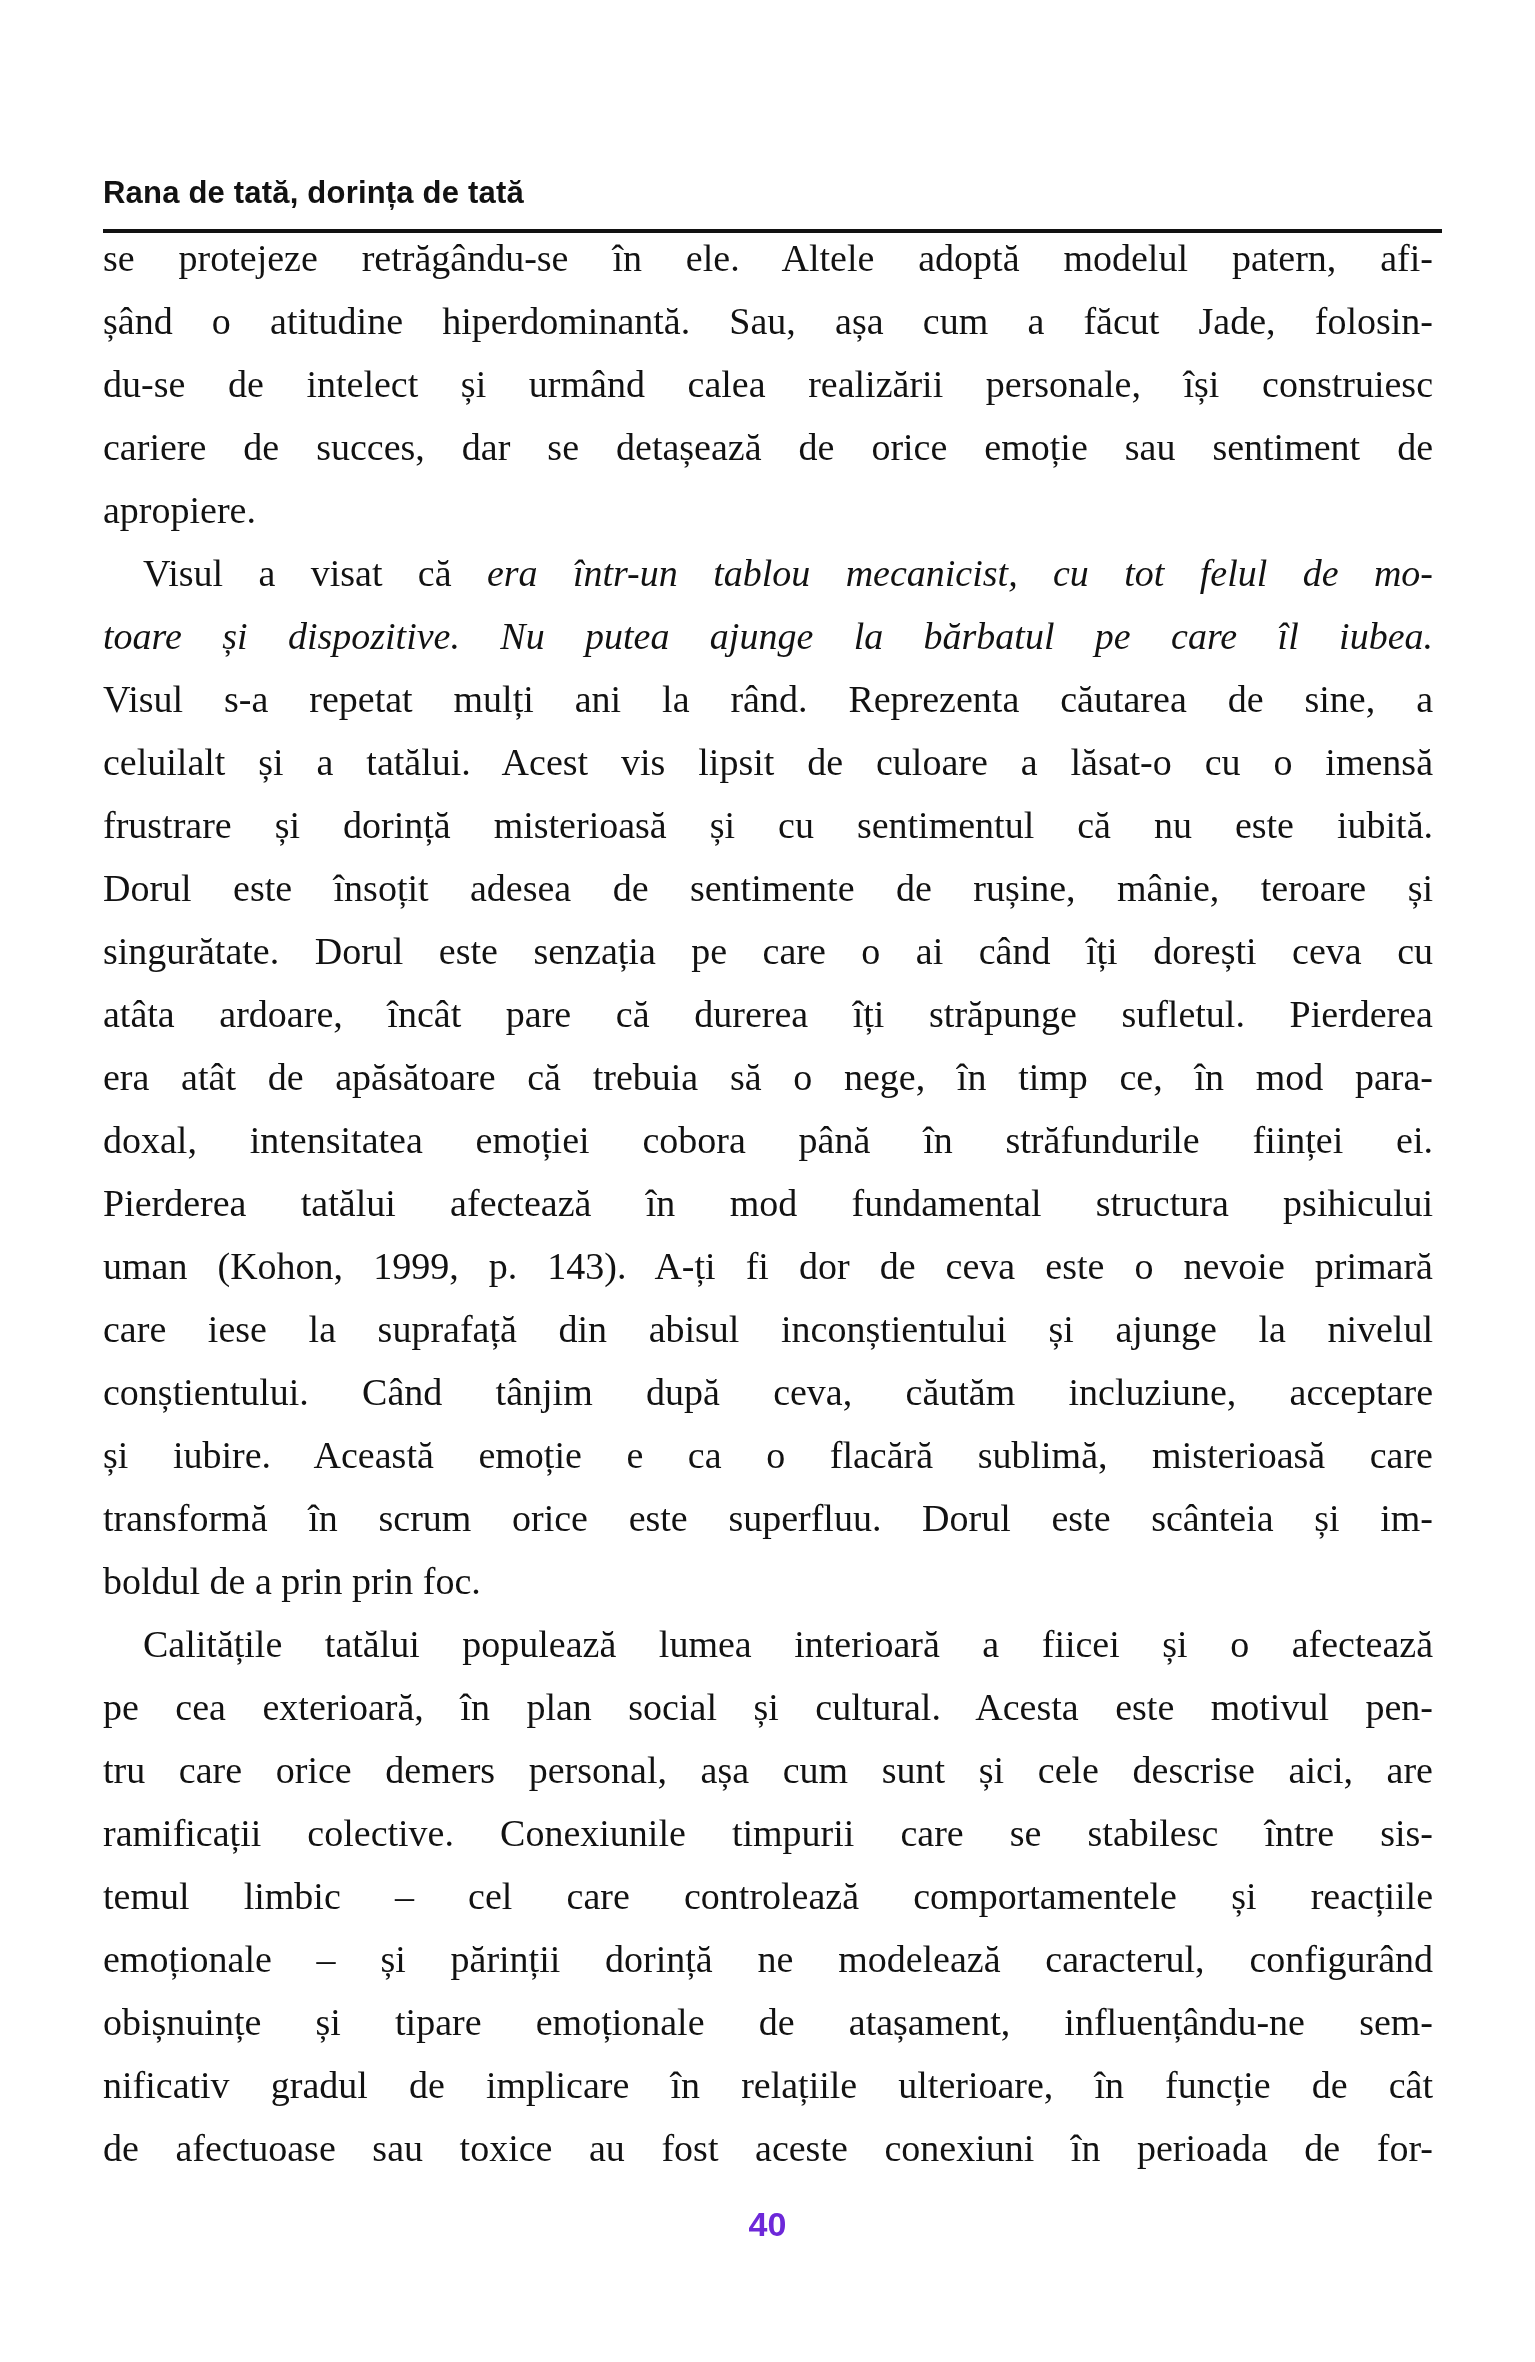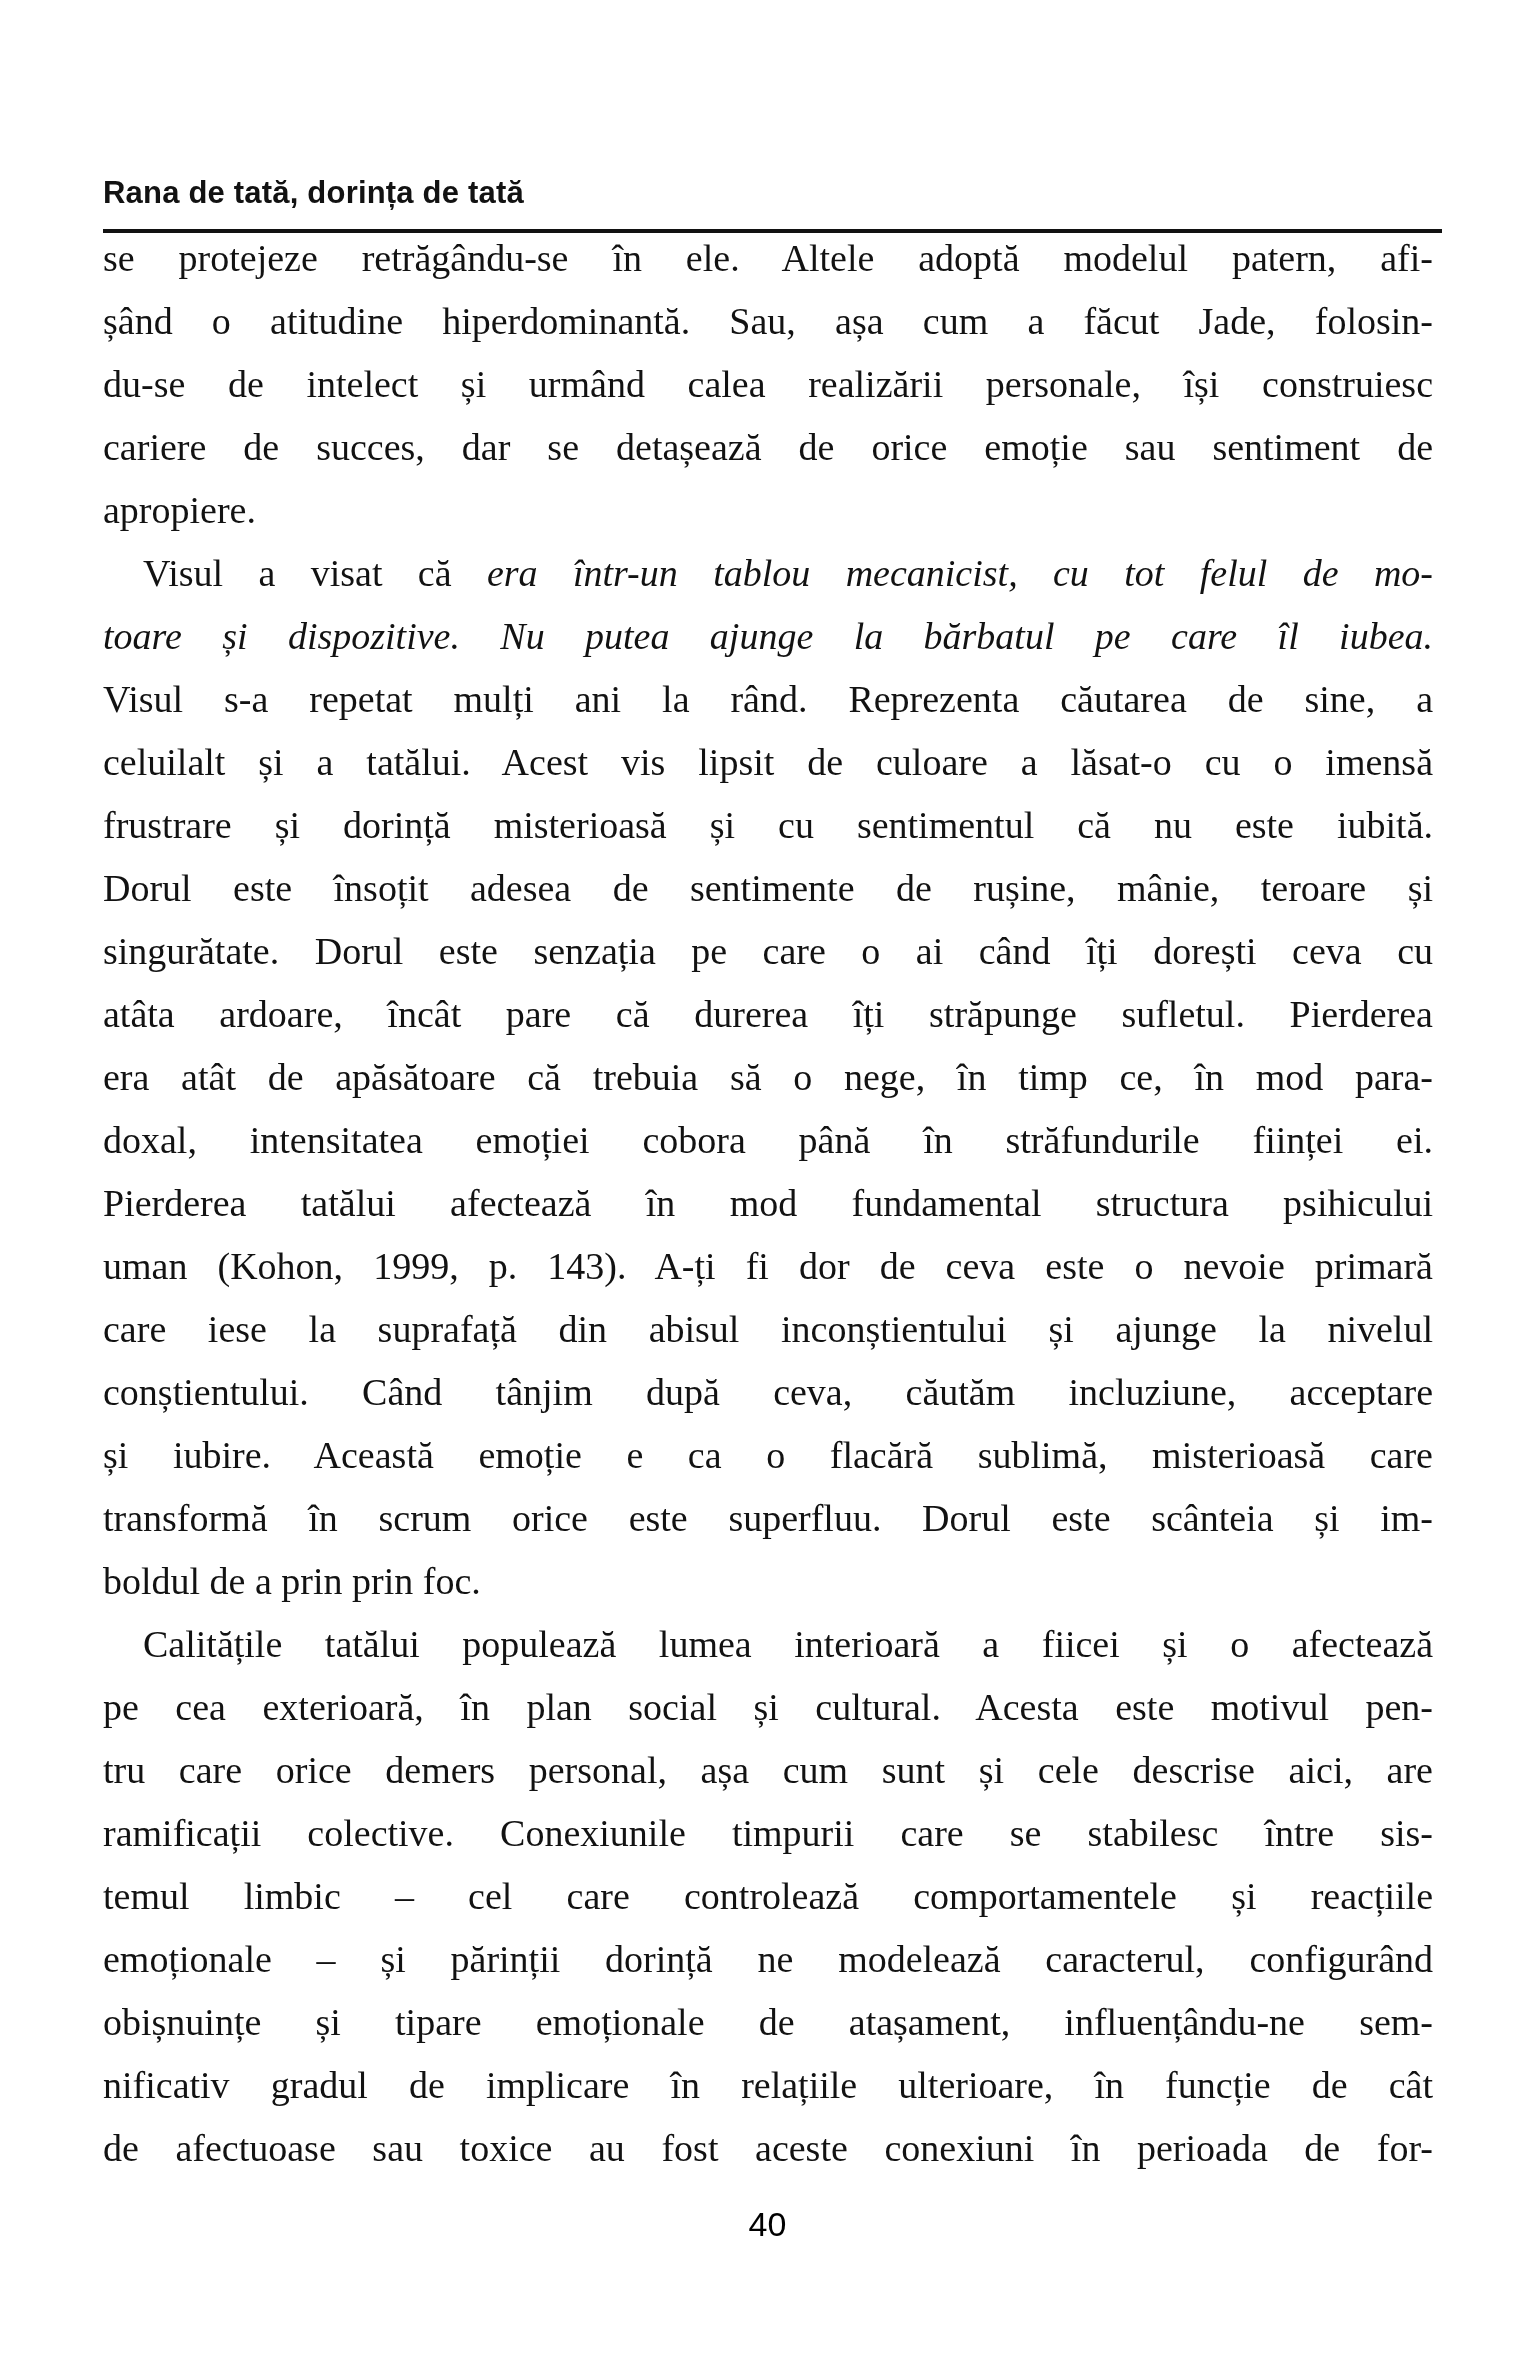--- a/index.html
+++ b/index.html
@@ -60,21 +60,22 @@
   .line em {
   }
   .page-number {
     position: absolute;
     left: 0;
     right: 0;
     top: 2205px;
     text-align: center;
     font-family: "Liberation Sans", sans-serif;
     font-size: 34px;
-    color: #000000;
+    color: #6d28d9;
+    font-weight: bold;
   }
 </style>
 </head>
 <body>
 
 <div class="page">
 
   <header class="running-header">
     <div class="header-title">Rana de tată, dorința de tată</div>
     <div class="header-rule"></div>

